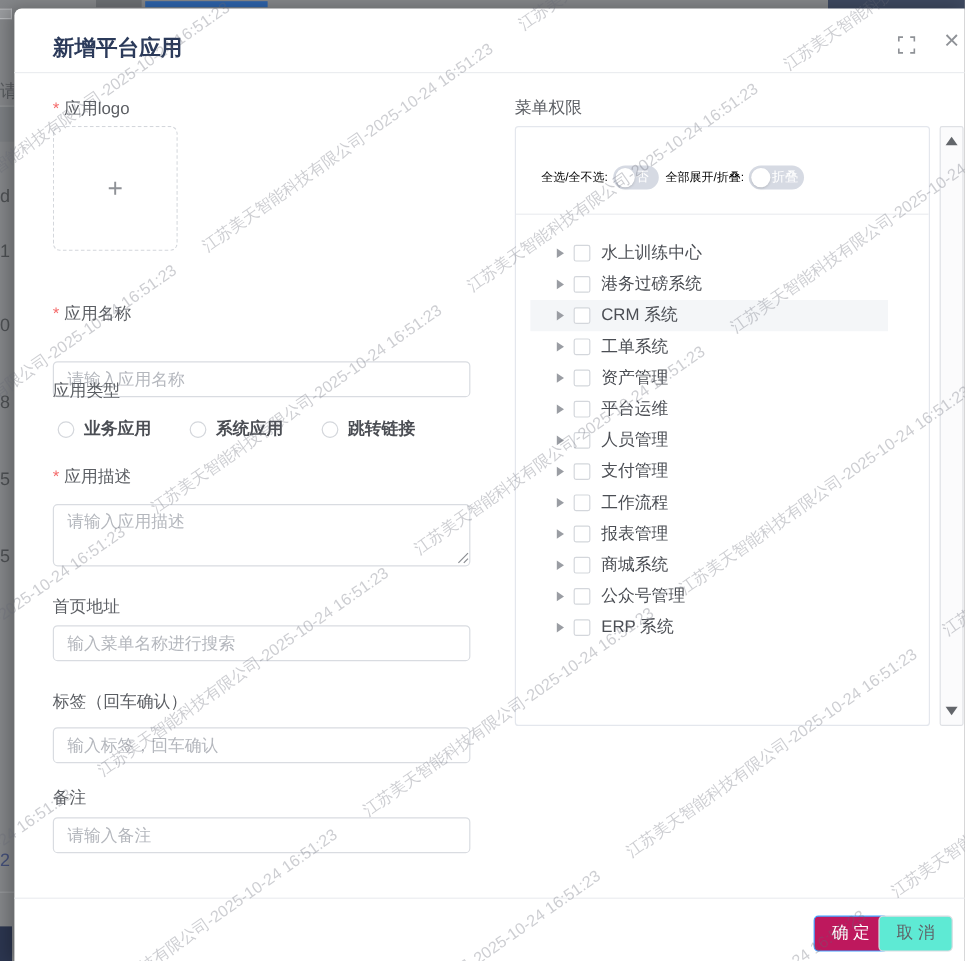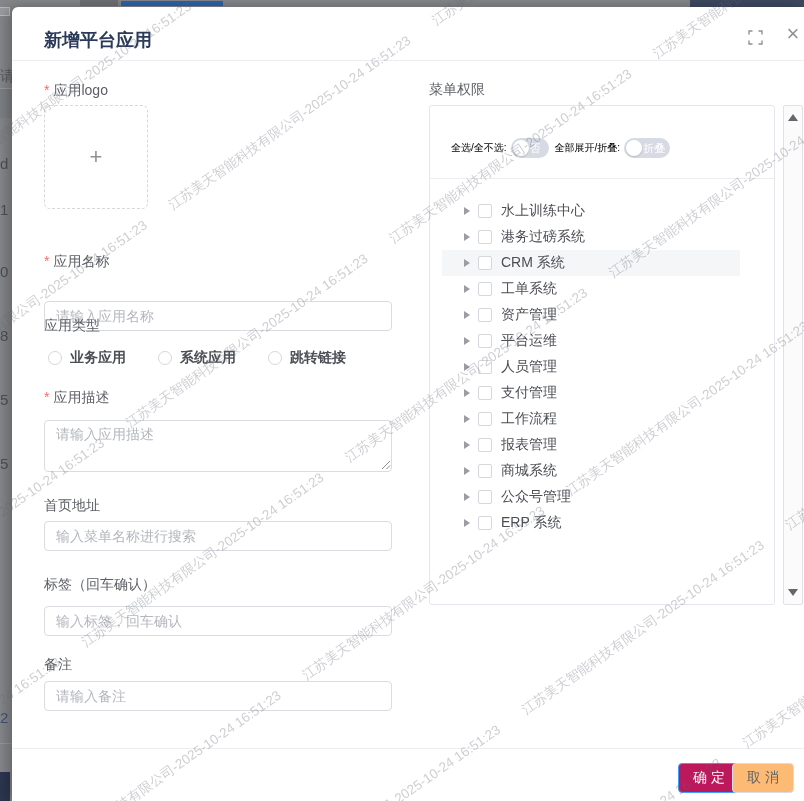--- a/index.html
+++ b/index.html
@@ -75,21 +75,21 @@
   .sb-up, .sb-down { position:absolute; left:4px; width:0; height:0; border-left:5px solid transparent;
                      border-right:5px solid transparent; cursor:pointer; }
   .sb-up { top:8px; border-bottom:7px solid #63666b; }
   .sb-down { bottom:8px; border-top:7px solid #63666b; }
 
   
   .ftr-divider { position:absolute; left:0; top:741px; width:792px; height:1px; background:#ebedf0; }
   .btn { position:absolute; top:756px; height:30px; width:62px; border-radius:4px; font-size:14px;
          display:flex; align-items:center; justify-content:center; cursor:pointer; white-space:pre; }
   .btn-confirm { left:645px; background:#be185d; color:#fff; border:1px solid #409eff;margin-left:21px; }
-  .btn-cancel { left:720px; background:#fdba74; color:#5f6368; border:1px solid #d9dce1; }
+  .btn-cancel { left:720px; background:#5eead4; color:#5f6368; border:1px solid #d9dce1; }
 
   
   .wm-layer { position:absolute; inset:0; overflow:hidden; z-index:5; pointer-events:none; }
   .wm-rows { position:absolute; left:-400px; top:-430px; width:1900px; transform:rotate(-35deg); }
   .wm-row { white-space:pre; font-size:13.5px; color:rgba(100,104,114,0.32); height:14px; margin-bottom:140px; }
 </style>
 </head>
 <body>
 
 <div class="bg-top">

